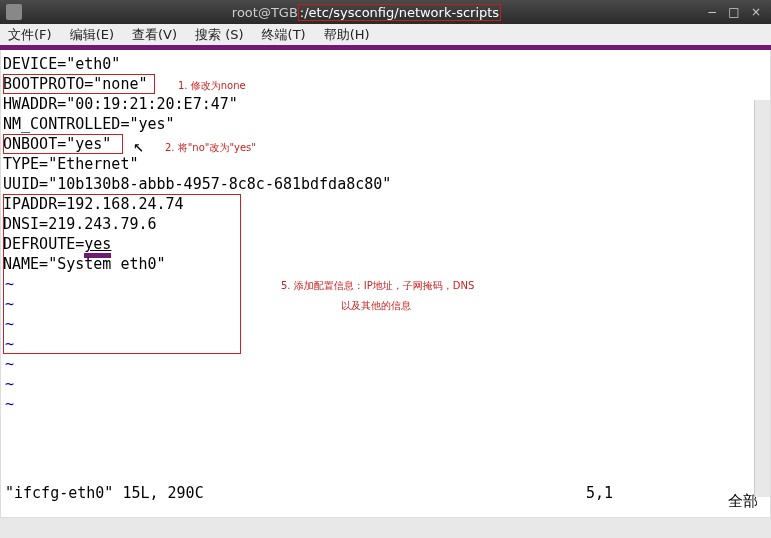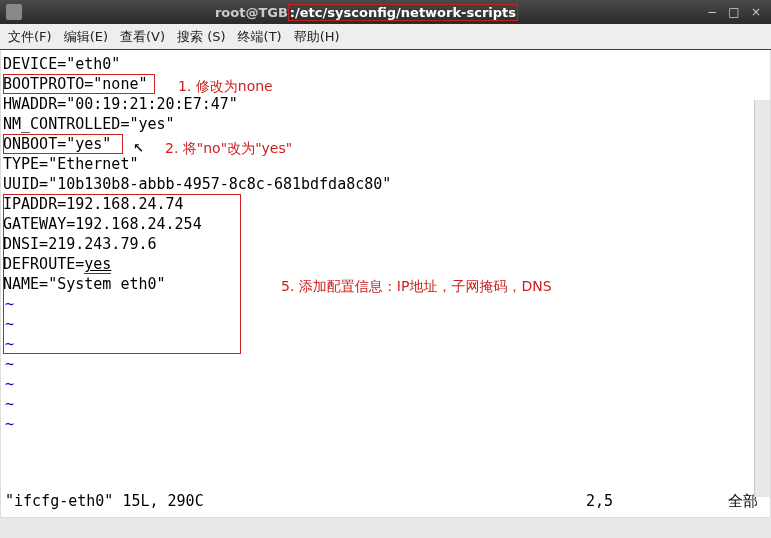--- a/index.html
+++ b/index.html
@@ -1,43 +1,43 @@
 <!DOCTYPE html>
 <html><head>
   <meta charset="utf-8">
   <style>
     * { margin: 0; padding: 0; box-sizing: border-box; }
     body { width: 771px; height: 538px; font-family: "DejaVu Sans", sans-serif; background: #e8e8e8; overflow: hidden; }
     
     .titlebar { background: linear-gradient(#4a4a4a, #2a2a2a); height: 24px; display: flex; align-items: center; color: #ccc; font-size: 13px; padding: 0 6px; }
     .title-left-icon { width: 16px; height: 16px; background: #888; margin-right: 8px; border-radius: 2px; }
-    .title-text { flex: 1; text-align: center; font-weight: bold; }
+    .title-text { flex: 1; text-align: center; font-weight: normal; }
     .title-path { color: #fff; }
     .title-path-box { border: 1px solid #c02020; padding: 0 1px; }
     .win-controls { display: flex; gap: 4px; }
     .win-btn { width: 18px; height: 16px; display: flex; align-items: center; justify-content: center; color: #ccc; cursor: pointer; font-size: 12px; }
     
-    .menubar { background: #eeeeee; height: 26px; display: flex; align-items: center; padding: 0 8px; gap: 12px; font-size: 13px; color: #222; border-bottom: 1px solid #701a75; }
+    .menubar { background: #eeeeee; height: 26px; display: flex; align-items: center; padding: 0 8px; gap: 18px; font-size: 13px; color: #222; border-bottom: 5px solid #701a75; }
     .menu-item { cursor: pointer; }
     
     .terminal { background: #ffffff; height: 468px; font-family: "DejaVu Sans Mono", monospace; font-size: 15px; color: #000; position: relative; padding: 4px 2px; line-height: 20px; border: 1px solid #ddd; border-top: none; }
     .terminal-inner { position: relative; height: 100%; }
     .line { white-space: pre; position: relative; }
     .tilde { color: #0000cc; padding-left: 2px; }
     .cursor-pointer { position: absolute; left: 130px; top: 82px; font-size: 18px; color: #000; pointer-events: none; }
     
     .red-box { position: absolute; border: 1px solid #cc2020; pointer-events: none; }
-    .annotation { position: absolute; color: #cc2020; font-size: 14px; font-family: "DejaVu Sans", sans-serif; pointer-events: none; }
+    .annotation { position: absolute; color: #cc2020; font-size: 10px; font-family: "DejaVu Sans", sans-serif; pointer-events: none; }
     
-    .underline-yes { border-bottom: 1px solid #701a75; text-decoration: underline; }
+    .underline-yes { border-bottom: 5px solid #701a75; text-decoration: underline; }
     
     .status-line { position: absolute; bottom: 2px; left: 2px; right: 2px; display: flex; font-family: "DejaVu Sans Mono", monospace; font-size: 15px; color: #000; }
     .status-left { flex: 1; }
     .status-mid { width: 120px; }
-    .status-right { width: 60px; text-align: right; padding-right: 8px; }
+    .status-right { width: 60px; text-align: right; padding-right: 8px; margin-top: 8px; }
     
     .scrollbar { position: absolute; right: 0; top: 50px; bottom: 20px; width: 16px; background: #e8e8e8; border-left: 1px solid #ccc; }
   </style>
 </head>
 <body>
 
 <div class="titlebar">
   <div class="title-left-icon"></div>
   <div class="title-text">
     <span>root@TGB</span><span class="title-path-box"><span class="title-path">:/etc/sysconfig/network-scripts</span></span>
@@ -61,21 +61,20 @@
 <div class="terminal">
   <div class="terminal-inner">
     <div class="line">DEVICE="eth0"</div>
     <div class="line">BOOTPROTO="none"</div>
     <div class="line">HWADDR="00:19:21:20:E7:47"</div>
     <div class="line">NM_CONTROLLED="yes"</div>
     <div class="line">ONBOOT="yes"</div>
     <div class="line">TYPE="Ethernet"</div>
     <div class="line">UUID="10b130b8-abbb-4957-8c8c-681bdfda8c80"</div>
     <div class="line">IPADDR=192.168.24.74</div>
-    <div class="line">GATEWAY=192.168.24.254</div>
     <div class="line">DNSI=219.243.79.6</div>
     <div class="line"><span>DEFROUTE=</span><span class="underline-yes">yes</span></div>
     <div class="line">NAME="System eth0"</div>
     <div class="line tilde">~</div>
     <div class="line tilde">~</div>
     <div class="line tilde">~</div>
     <div class="line tilde">~</div>
     <div class="line tilde">~</div>
     <div class="line tilde">~</div>
     <div class="line tilde">~</div>
@@ -83,21 +82,22 @@
     <div class="cursor-pointer">↖</div>
 
     <div class="red-box" style="left:0px; top:20px; width:152px; height:20px;"></div>
     <div class="annotation" style="left:175px; top:22px;">1. 修改为none</div>
 
     <div class="red-box" style="left:0px; top:80px; width:120px; height:20px;"></div>
     <div class="annotation" style="left:162px; top:84px;">2. 将"no"改为"yes"</div>
 
     <div class="red-box" style="left:0px; top:140px; width:238px; height:160px;"></div>
     <div class="annotation" style="left:278px; top:222px;">5. 添加配置信息：IP地址，子网掩码，DNS</div>
+    <div class="annotation" style="left:338px; top:242px;">以及其他的信息</div>
 
     <div class="status-line">
       <span class="status-left">"ifcfg-eth0" 15L, 290C</span>
-      <span class="status-mid">2,5</span>
+      <span class="status-mid">5,1</span>
       <span class="status-right">全部</span>
     </div>
   </div>
   <div class="scrollbar"></div>
 </div>
 
 </body></html>

